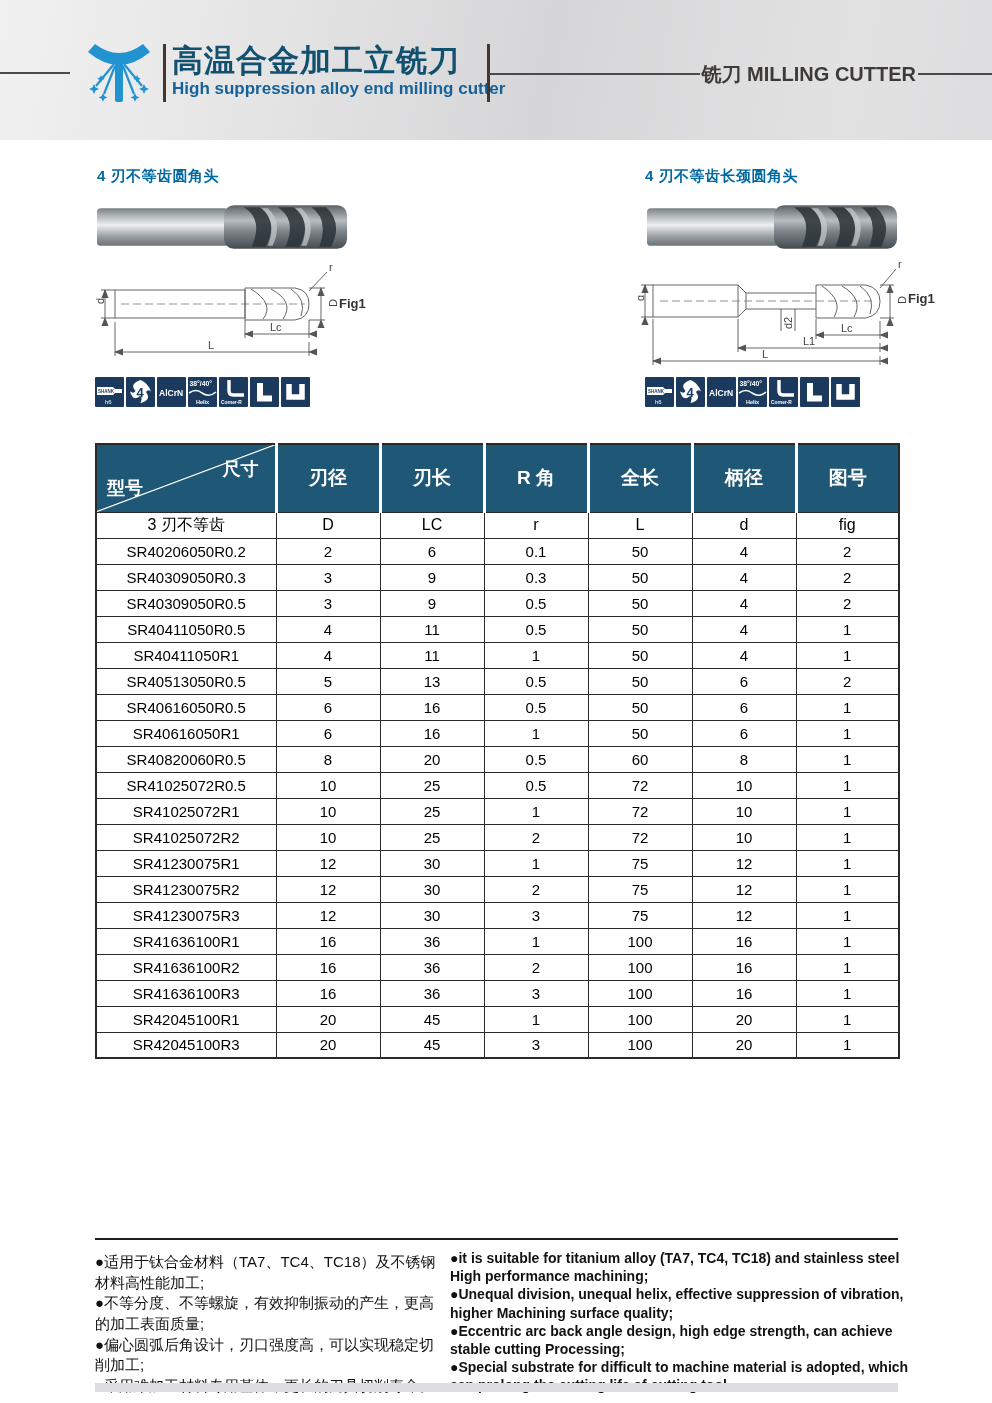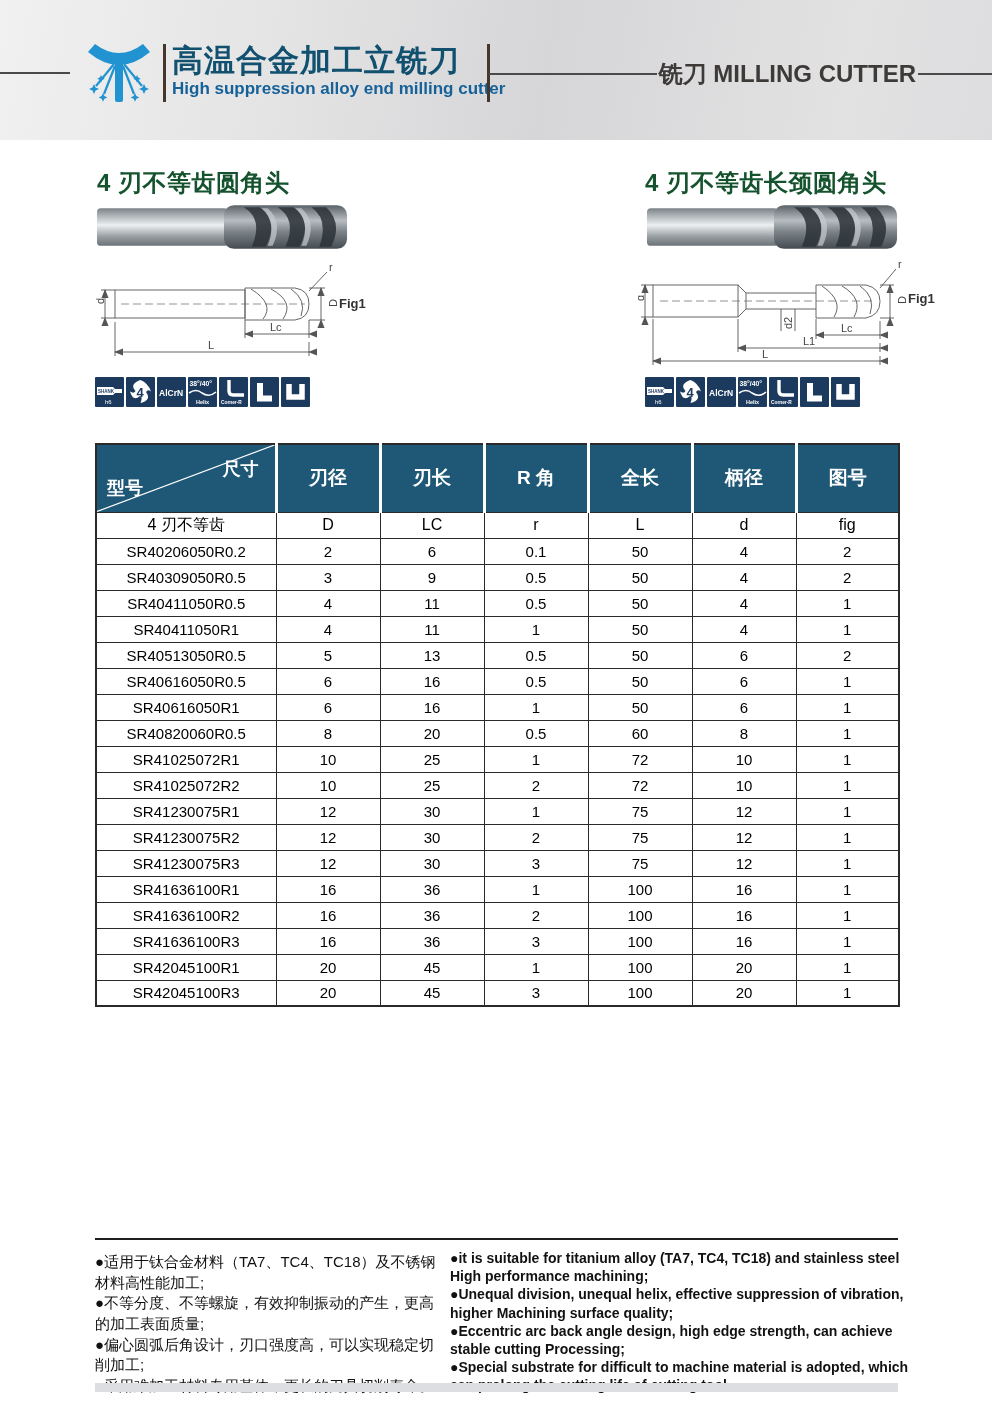--- a/index.html
+++ b/index.html
@@ -11,24 +11,24 @@
   .top-band { left:0; top:0; width:992px; height:140px;
     background:linear-gradient(100deg,#f1f1f1 0%,#e3e3e4 30%,#d6d6d8 55%,#e2e2e3 85%,#dddddf 100%); }
   .left-rule { left:0; top:72px; width:70px; height:2px; background:#4a4a4a; }
   .brand-sep { top:44px; width:3px; height:58px; background:#45372c; }
   .title-cn { left:172px; top:40px; font-size:31px; font-weight:bold; color:#11506f; letter-spacing:1px;text-align:center; }
   .title-en { left:172px; top:79px; font-size:17px; font-weight:bold; color:#156198; }
   .side-label-wrap { left:489px; right:0; top:64px; height:20px; display:flex; align-items:center; position:absolute; }
   .side-rule { height:2px; background:#4a4a4a; }
   .side-rule.grow { flex:1; }
   .side-rule.tail { width:74px; }
-  .side-label { font-size:24px; font-weight:bold; color:#3d3a38; padding:0 2px; white-space:nowrap;text-align:center; }
+  .side-label { font-size:20px; font-weight:bold; color:#3d3a38; padding:0 2px; white-space:nowrap;text-align:center; }
 
   
-  .section-title { font-size:24px; font-weight:bold; color:#14532d; letter-spacing:0.5px; }
+  .section-title { font-size:15px; font-weight:bold; color:#0369a1; letter-spacing:0.5px; }
 
   
   .badge-row { display:flex; gap:2px; }
   .badge { width:29px; height:30px; background:#1c3a5e; border-radius:1px; position:relative;
            display:flex; align-items:center; justify-content:center; }
   .badge svg { display:block; }
 
   
   table.spec { border-collapse:collapse; table-layout:fixed; width:803px; border:2px solid #2a2a2a; background:#fff; }
   table.spec thead th { background:#1f5876; color:#fff; font-size:19px; font-weight:bold;
@@ -344,40 +344,49 @@
         <th>刃径</th>
         <th>刃长</th>
         <th>R 角</th>
         <th>全长</th>
         <th>柄径</th>
         <th>图号</th>
       </tr>
     </thead>
     <tbody>
       <tr class="subheader">
-        <td>4 刃不等齿</td>
+        <td>3 刃不等齿</td>
         <td>D</td>
         <td>LC</td>
         <td>r</td>
         <td>L</td>
         <td>d</td>
         <td>fig</td>
       </tr>
     </tbody>
     <tbody id="spec-rows">
         <tr>
           <td class="model">SR40206050R0.2</td>
           <td>2</td>
           <td>6</td>
           <td>0.1</td>
           <td>50</td>
           <td>4</td>
           <td>2</td>
         </tr>
         <tr>
+          <td class="model">SR40309050R0.3</td>
+          <td>3</td>
+          <td>9</td>
+          <td>0.3</td>
+          <td>50</td>
+          <td>4</td>
+          <td>2</td>
+        </tr>
+        <tr>
           <td class="model">SR40309050R0.5</td>
           <td>3</td>
           <td>9</td>
           <td>0.5</td>
           <td>50</td>
           <td>4</td>
           <td>2</td>
         </tr>
         <tr>
           <td class="model">SR40411050R0.5</td>
@@ -427,20 +436,29 @@
         <tr>
           <td class="model">SR40820060R0.5</td>
           <td>8</td>
           <td>20</td>
           <td>0.5</td>
           <td>60</td>
           <td>8</td>
           <td>1</td>
         </tr>
         <tr>
+          <td class="model">SR41025072R0.5</td>
+          <td>10</td>
+          <td>25</td>
+          <td>0.5</td>
+          <td>72</td>
+          <td>10</td>
+          <td>1</td>
+        </tr>
+        <tr>
           <td class="model">SR41025072R1</td>
           <td>10</td>
           <td>25</td>
           <td>1</td>
           <td>72</td>
           <td>10</td>
           <td>1</td>
         </tr>
         <tr>
           <td class="model">SR41025072R2</td>

